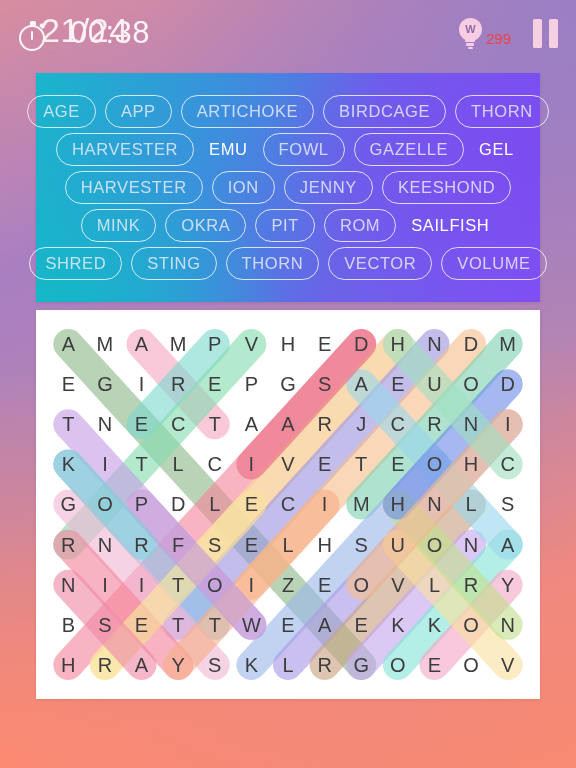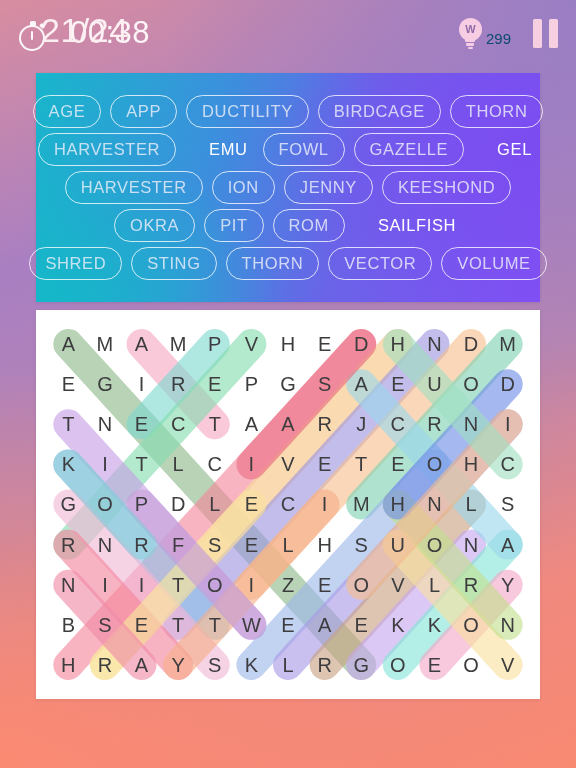--- a/index.html
+++ b/index.html
@@ -53,21 +53,21 @@
     position:absolute; left:2px; top:0; width:23px; height:23px;
     border-radius:50%; background:#f6cde2;
     display:flex; align-items:center; justify-content:center;
   }
   .bulb .glass span {
     font-size:11px; font-weight:bold; color:#8f6aa8; line-height:1;
   }
   .bulb .base1 { position:absolute; left:8.5px; top:21px; width:10px; height:3px; background:#f6cde2; border-radius:1px;}
   .bulb .base2 { position:absolute; left:9.5px; top:25px; width:8px; height:2.5px; background:#f6cde2; border-radius:1px;}
   .bulb .base3 { position:absolute; left:11px; top:28.5px; width:5px; height:2px; background:#f6cde2; border-radius:1px;}
-  #hint-count { font-size:15px; color:#0c4a6e; padding-bottom:1px;}
+  #hint-count { font-size:15px; color:#ef4444; padding-bottom:1px;}
   .pause { display:flex; gap:7px; }
   .pause i { display:block; width:9px; height:29px; background:#f6cfe0; border-radius:1.5px;}
 
   
   #word-panel {
     position:absolute; left:36px; top:73px; width:504px; height:229px;
     background:
       radial-gradient(ellipse 80% 110% at 0% 100%, #14b8c8 0%, rgba(20,184,200,0) 62%),
       radial-gradient(ellipse 75% 120% at 100% 35%, #7b4cf0 0%, rgba(123,76,240,0) 70%),
       linear-gradient(105deg, #18b6cb 0%, #3c8fdd 35%, #6a63e8 62%, #8250f5 100%);
@@ -82,21 +82,21 @@
   .word {
     font-size:16.5px; letter-spacing:.6px; color:#e6e9f8;
     line-height:1; white-space:nowrap;
   }
   .word.found {
     border:1.6px solid rgba(255,255,255,.78);
     border-radius:17px; padding:7px 15px 8px;
     color:rgba(236,238,250,.82);
   }
   .word.notfound {
-    padding:7px 6px 8px; color:#ffffff;margin-left:18px;
+    padding:7px 6px 8px; color:#ffffff;
   }
 
   
   #grid-panel {
     position:absolute; left:36px; top:310px; width:504px; height:389px;
     background:#ffffff;
     box-shadow:0 1px 4px rgba(0,0,0,.08);
     overflow:hidden;
   }
   #strokes { position:absolute; left:0; top:0; width:504px; height:389px; }
@@ -145,38 +145,39 @@
       <i></i>
       <i></i>
     </div>
   </div>
 </div>
 
 <div id="word-panel">
     <div class="word-row">
       <div class="word found">AGE</div>
       <div class="word found">APP</div>
-      <div class="word found">DUCTILITY</div>
+      <div class="word found">ARTICHOKE</div>
       <div class="word found">BIRDCAGE</div>
       <div class="word found">THORN</div>
     </div>
     <div class="word-row">
       <div class="word found">HARVESTER</div>
       <div class="word notfound">EMU</div>
       <div class="word found">FOWL</div>
       <div class="word found">GAZELLE</div>
       <div class="word notfound">GEL</div>
     </div>
     <div class="word-row">
       <div class="word found">HARVESTER</div>
       <div class="word found">ION</div>
       <div class="word found">JENNY</div>
       <div class="word found">KEESHOND</div>
     </div>
     <div class="word-row">
+      <div class="word found">MINK</div>
       <div class="word found">OKRA</div>
       <div class="word found">PIT</div>
       <div class="word found">ROM</div>
       <div class="word notfound">SAILFISH</div>
     </div>
     <div class="word-row">
       <div class="word found">SHRED</div>
       <div class="word found">STING</div>
       <div class="word found">THORN</div>
       <div class="word found">VECTOR</div>

